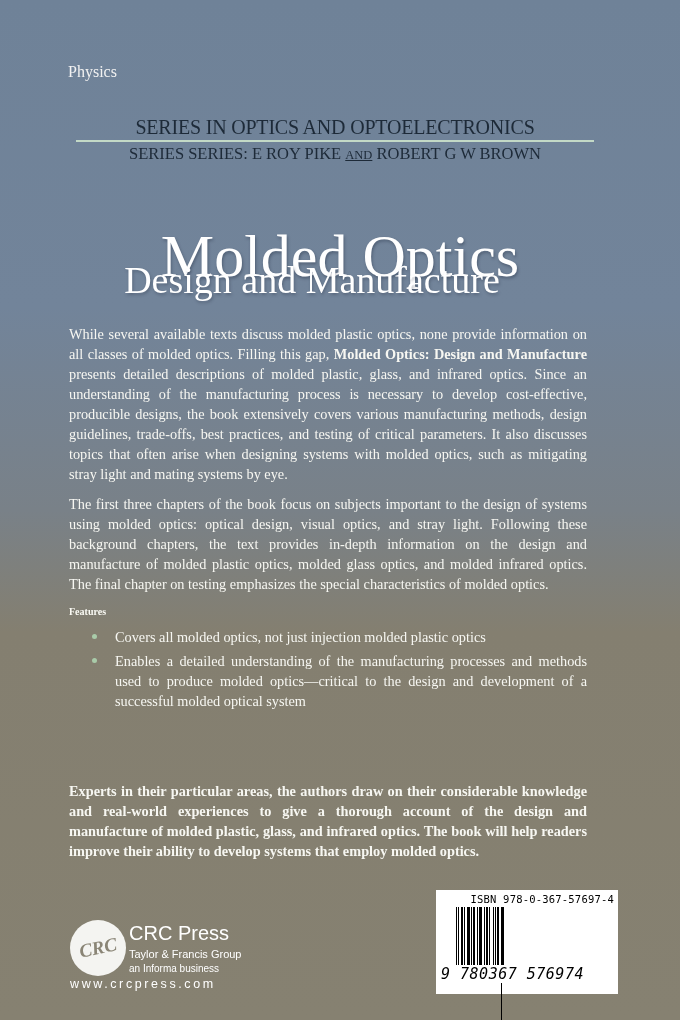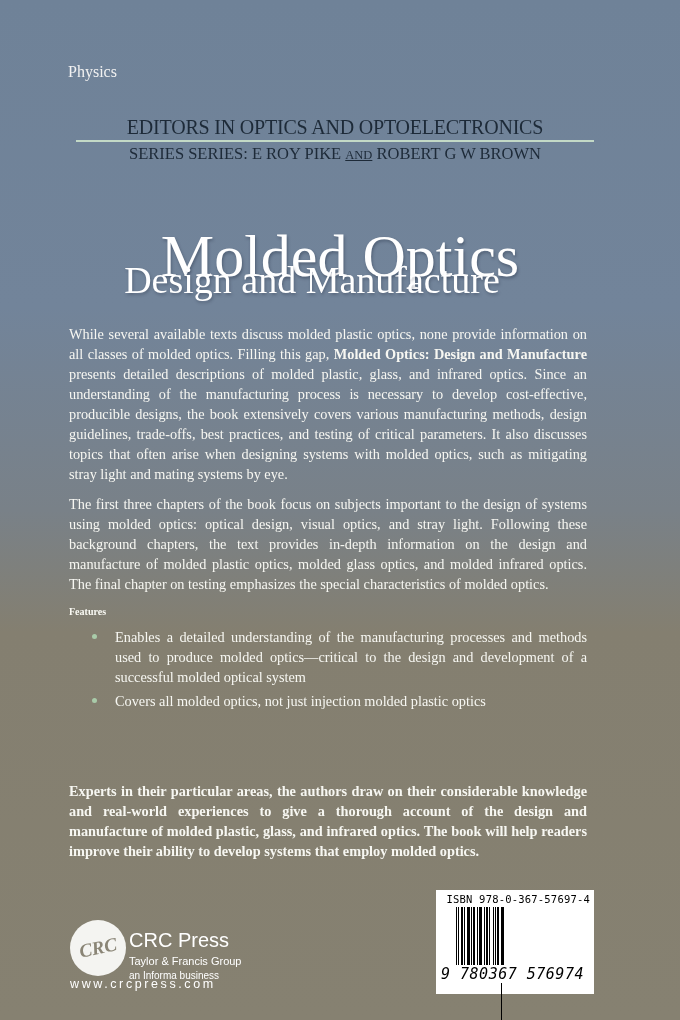--- a/index.html
+++ b/index.html
@@ -68,32 +68,31 @@
     border-radius: 50%; background: #f4f4f1;
     display: flex; align-items: center; justify-content: center;
   }
   .logo span {
     font-family: "Liberation Serif", serif; font-style: italic; font-weight: bold;
     color: #8a8576; font-size: 19px; transform: rotate(-12deg);
   }
   .publisher {
     position: absolute; left: 129px; top: 922px; color: #ffffff;
     font-family: "Liberation Sans", "DejaVu Sans", sans-serif;
-    margin-top: 7px;
   }
   .publisher .name { font-size: 20px; line-height: 22px; }
   .publisher .group { font-size: 11px; line-height: 15px; margin-top: 3px; }
   .publisher .informa { font-size: 10px; line-height: 14px; }
   .url {
     position: absolute; left: 70px; top: 977px; color: #ffffff;
     font-family: "Liberation Sans", "DejaVu Sans", sans-serif;
     font-size: 12.5px; letter-spacing: 2.6px;
   }
   .barcode-box {
-    position: absolute; left: 436px; top: 890px; width: 158px; height: 104px;
+    position: absolute; left: 436px; top: 890px; width: 182px; height: 104px;
     background: #ffffff; box-sizing: border-box; padding: 3px 4px 2px 4px;
   }
   .isbn-text {
     font-family: "DejaVu Sans Mono", "Liberation Mono", monospace;
     font-size: 10.5px; color: #000; text-align: right; line-height: 12px; letter-spacing: 0.2px;
   }
   .bars {
     display: flex; align-items: stretch; height: 74px; margin: 2px 0 0 16px;
   }
   .bars i { display: block; background: #000; height: 100%; }
@@ -107,36 +106,36 @@
   .ean-text span { background: #fff; padding: 0 1px; }
 </style>
 </head>
 <body>
 
 
 
 <div class="subject">Physics</div>
 
 <div class="series">
-  <div class="series-title">EDITORS IN OPTICS AND OPTOELECTRONICS</div>
+  <div class="series-title">SERIES IN OPTICS AND OPTOELECTRONICS</div>
   <div class="series-rule"></div>
   <div class="series-editors"><span>SERIES SERIES: E  ROY PIKE </span><span class="sc">AND</span><span> ROBERT G W  BROWN</span></div>
 </div>
 
 <div class="title">Molded Optics</div>
 <div class="subtitle">Design and Manufacture</div>
 
 <div class="body-text p1"><span>While several available texts discuss molded plastic optics, none provide information on all classes of molded optics. Filling this gap, </span><b>Molded Optics: Design and Manufacture</b><span> presents detailed descriptions of molded plastic, glass, and infrared optics. Since an understanding of the manufacturing process is necessary to develop cost-effective, producible designs, the book extensively covers various manufacturing methods, design guidelines, trade-offs, best practices, and testing of critical parameters. It also discusses topics that often arise when designing systems with molded optics, such as mitigating stray light and mating systems by eye.</span></div>
 
 <div class="body-text p2">The first three chapters of the book focus on subjects important to the design of systems using molded optics: optical design, visual optics, and stray light. Following these background chapters, the text provides in-depth information on the design and manufacture of molded plastic optics, molded glass optics, and molded infrared optics. The final chapter on testing emphasizes the special characteristics of molded optics.</div>
 
 <div class="features-heading">Features</div>
 <ul class="features-list">
+  <li><span class="bullet"></span><span>Covers all molded optics, not just injection molded plastic optics</span></li>
   <li><span class="bullet"></span><span>Enables a detailed understanding of the manufacturing processes and methods used to produce molded optics—critical to the design and development of a successful molded optical system</span></li>
-  <li><span class="bullet"></span><span>Covers all molded optics, not just injection molded plastic optics</span></li>
 </ul>
 
 <div class="body-text p3">Experts in their particular areas, the authors draw on their considerable knowledge and real-world experiences to give a thorough account of the design and manufacture of molded plastic, glass, and infrared optics. The book will help readers improve their ability to develop systems that employ molded optics.</div>
 
 <div class="logo">
     <span>CRC</span>
   </div>
 <div class="publisher">
   <div class="name">CRC Press</div>
   <div class="group">Taylor &amp; Francis Group</div>

